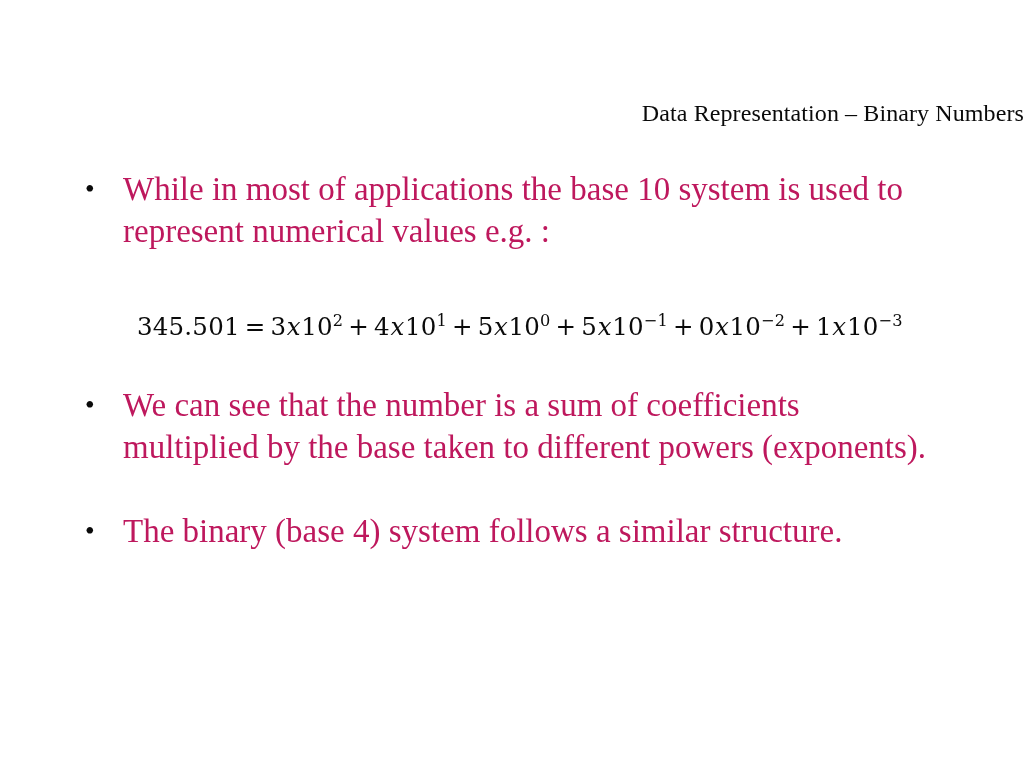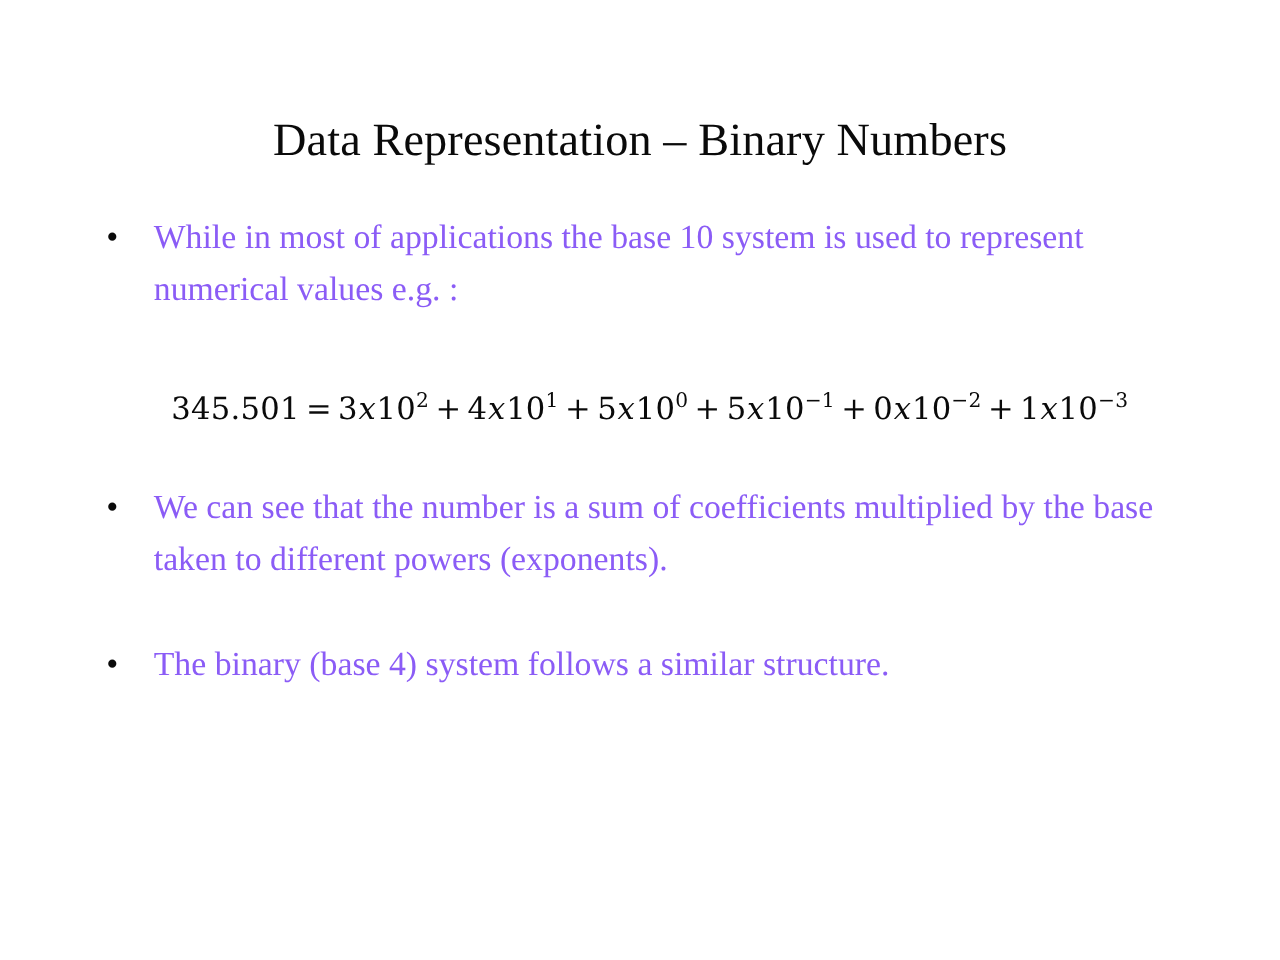--- a/index.html
+++ b/index.html
@@ -21,23 +21,23 @@
     height: 768px;
     background: #ffffff;
   }
 
   
   .slide-title {
     position: absolute;
     left: 0;
     top: 93px;
     width: 1024px;
-    text-align: center;
+    text-align: right;
     font-family: "Liberation Serif", "DejaVu Serif", serif;
-    font-size: 37px;
+    font-size: 24px;
     line-height: 40px;
     font-weight: 400;
     color: #0a0a0a;
     letter-spacing: 0.1px;
     white-space: nowrap;
   }
 
   
   .body-block {
     position: absolute;
@@ -60,23 +60,23 @@
     font-size: 27.5px;
     line-height: 42px;
     text-align: left;
     padding-left: 7px;
     box-sizing: border-box;
     color: #0a0a0a;
   }
 
   .bullet-text {
     flex: 1 1 auto;
-    font-size: 27px;
+    font-size: 33px;
     line-height: 42px;
-    color: #8b5cf6;
+    color: #be185d;
     max-width: 820px;
   }
 
   
   .gap-after-b1 { height: 58px; }
   .gap-after-eq { height: 40px; }
   .gap-after-b2 { height: 42px; }
 
   
   .equation-line {

